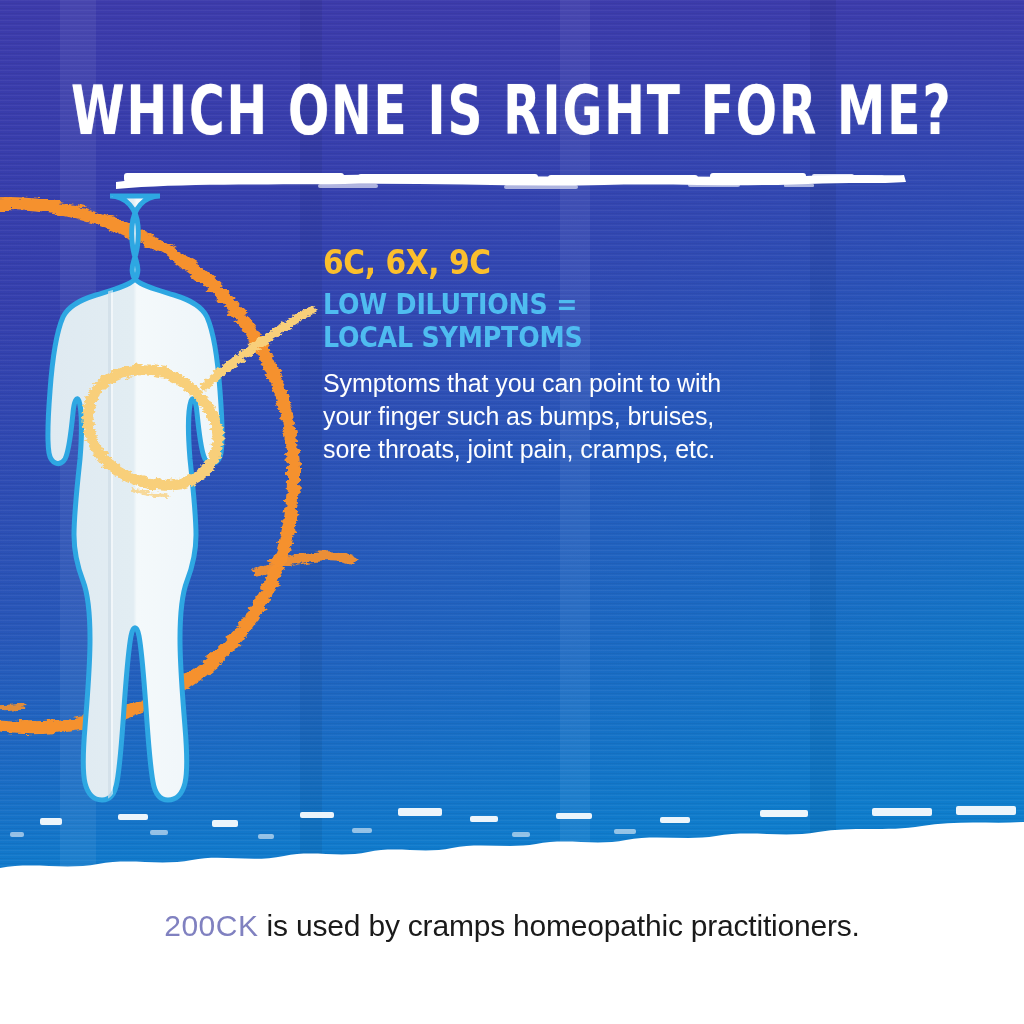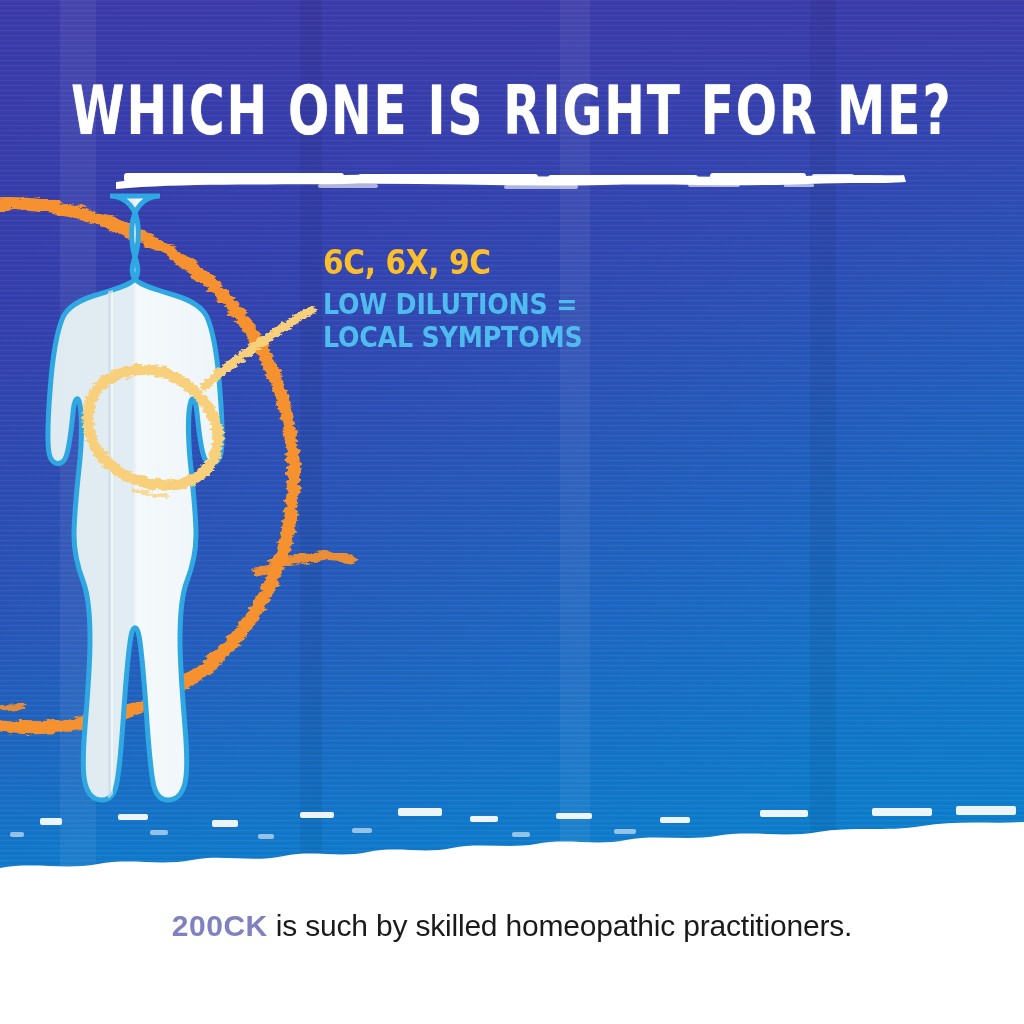--- a/index.html
+++ b/index.html
@@ -57,21 +57,21 @@
     font-size:25px;line-height:1.33;font-weight:400;letter-spacing:-0.1px;
     white-space:pre-line;margin:0;
   }
 
   
   .footer{
     position:absolute;left:0;top:908px;width:1024px;text-align:center;
     font-size:30px;line-height:1.2;color:#1a1a1a;font-weight:300;
     letter-spacing:-0.2px;white-space:nowrap;
   }
-  .footer .ck{color:#8081c0;font-weight:700;letter-spacing:0.5px;}
+  .footer .ck{color:#8081c0;font-weight:400;letter-spacing:0.5px;}
 </style>
 </head>
 <body>
 
 <div id="stage">
 
   <div class="panel">
     <svg class="panel-bg" viewBox="0 0 1024 880" preserveAspectRatio="none">
       <defs>
         <linearGradient id="gBlue" x1="0.06" y1="0" x2="0.92" y2="1">
@@ -238,22 +238,25 @@
       <rect x="672" y="20" width="30" height="3" rx="1"></rect>
     </g>
   </svg>
 
   <div class="copy">
 
     <div class="block">
       <div class="kicker gold">6C, 6X, 9C</div>
       <div class="subhead">LOW DILUTIONS =
 LOCAL SYMPTOMS</div>
+      <div class="body-copy">Symptoms that you can point to with
+your finger such as bumps, bruises,
+sore throats, joint pain, cramps, etc.</div>
     </div>
 
 
   </div>
 
   <div class="footer">
-    <span class="ck">200CK</span><span> is such by skilled homeopathic practitioners.</span>
+    <span class="ck">200CK</span><span> is used by cramps homeopathic practitioners.</span>
   </div>
 
 </div>
 
 </body></html>

